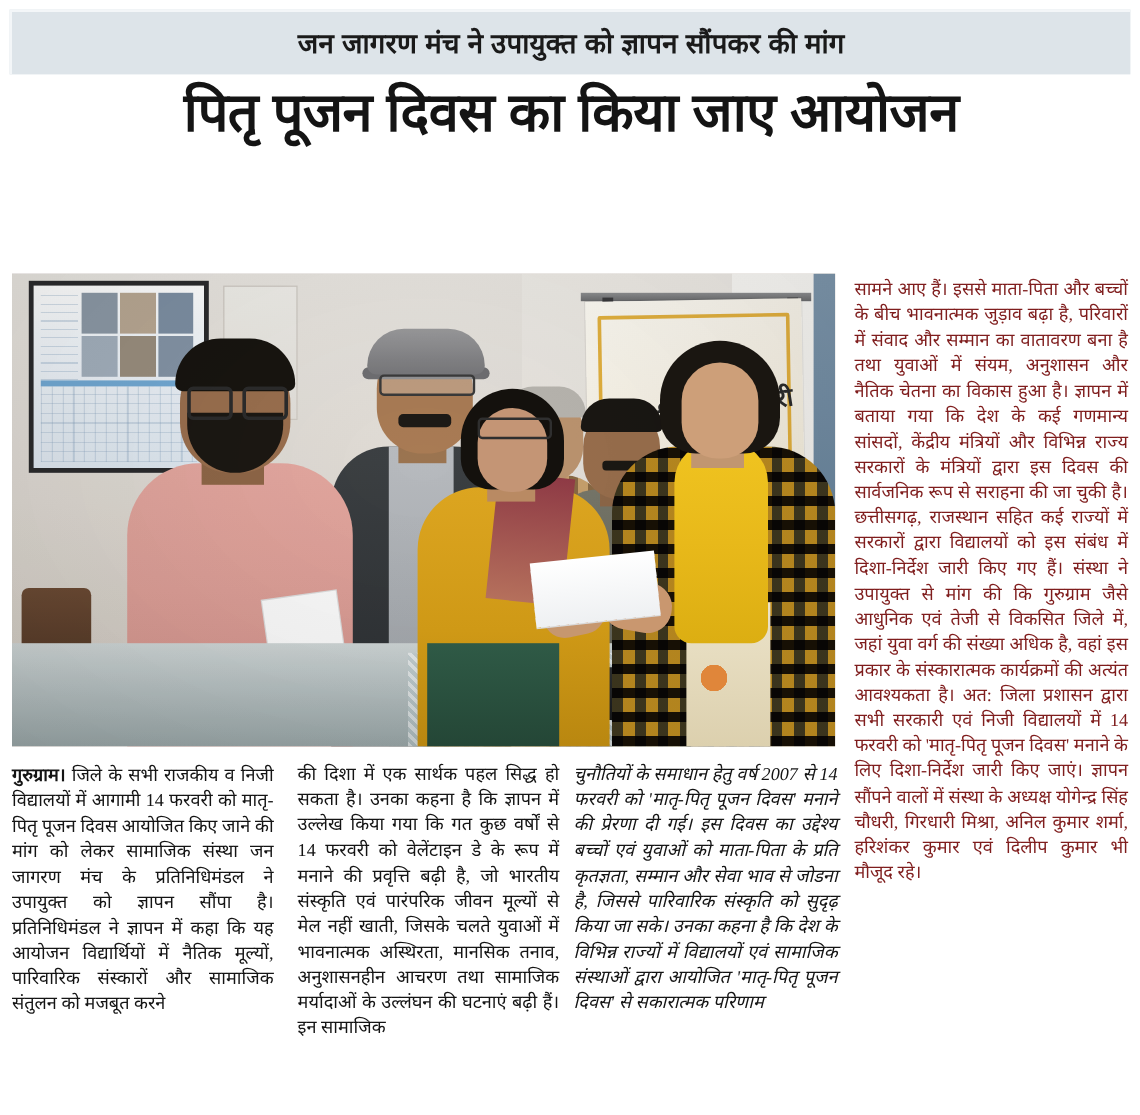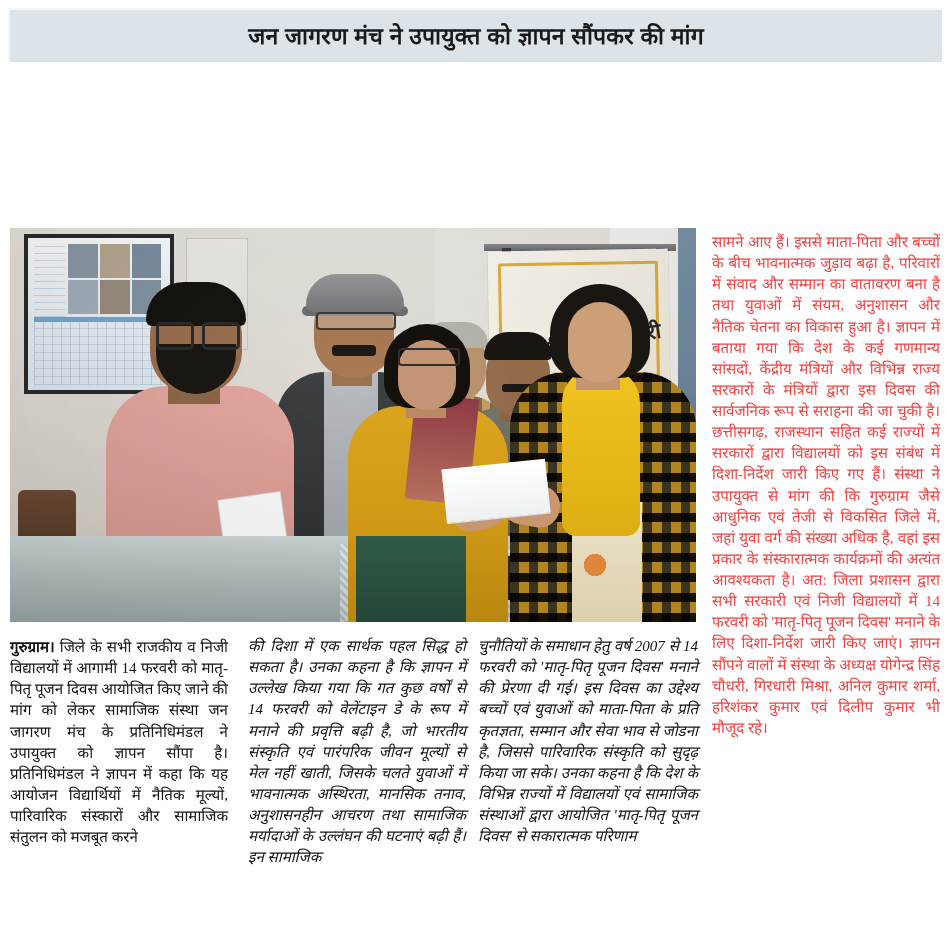--- a/index.html
+++ b/index.html
@@ -312,34 +312,34 @@
     font-size: 15.1px;
     line-height: 1.40;
     text-align: justify;
     text-justify: inter-word;
     color: #141414;
     font-family: "Liberation Serif", "DejaVu Serif", serif;
     hyphens: none;
   }
   .col p { margin: 0; }
   .c1 { left: 0px;   width: 218px; }
-  .c2 { left: 238px; width: 218px; font-style: italic; }
+  .c2 { left: 238px; width: 218px; }
   .c3 { left: 468px; width: 220px; font-style: italic; }
 
   
   .col-right {
     position: absolute;
     left: 712px;
     top: 232px;
     width: 228px;
     font-size: 15.1px;
     line-height: 1.40;
     text-align: justify;
     text-justify: inter-word;
-    color: #ef4444;
+    color: #7f1d1d;
     font-family: "Liberation Serif", "DejaVu Serif", serif;
   }
   .col-right p { margin: 0; }
 
   .byline {
     display: block;
     text-align: center;
     font-weight: 700;
     font-size: 14.6px;
     line-height: 1.35;
@@ -354,20 +354,21 @@
 </head>
 <body>
 
 <div class="page">
 
   <div class="kicker-strip">
     <div class="kicker-text">जन जागरण मंच ने उपायुक्त को ज्ञापन सौंपकर की मांग</div>
   </div>
 
   <div class="headline">
+    <div class="headline-line">पितृ पूजन दिवस का किया जाए आयोजन</div>
   </div>
 
   <div class="photo">
     <div class="photo-inner">
       <div class="wall"></div>
       <div class="wall-right"></div>
       <div class="wall-white"></div>
       <div class="door"></div>
 
       <div class="frame">

